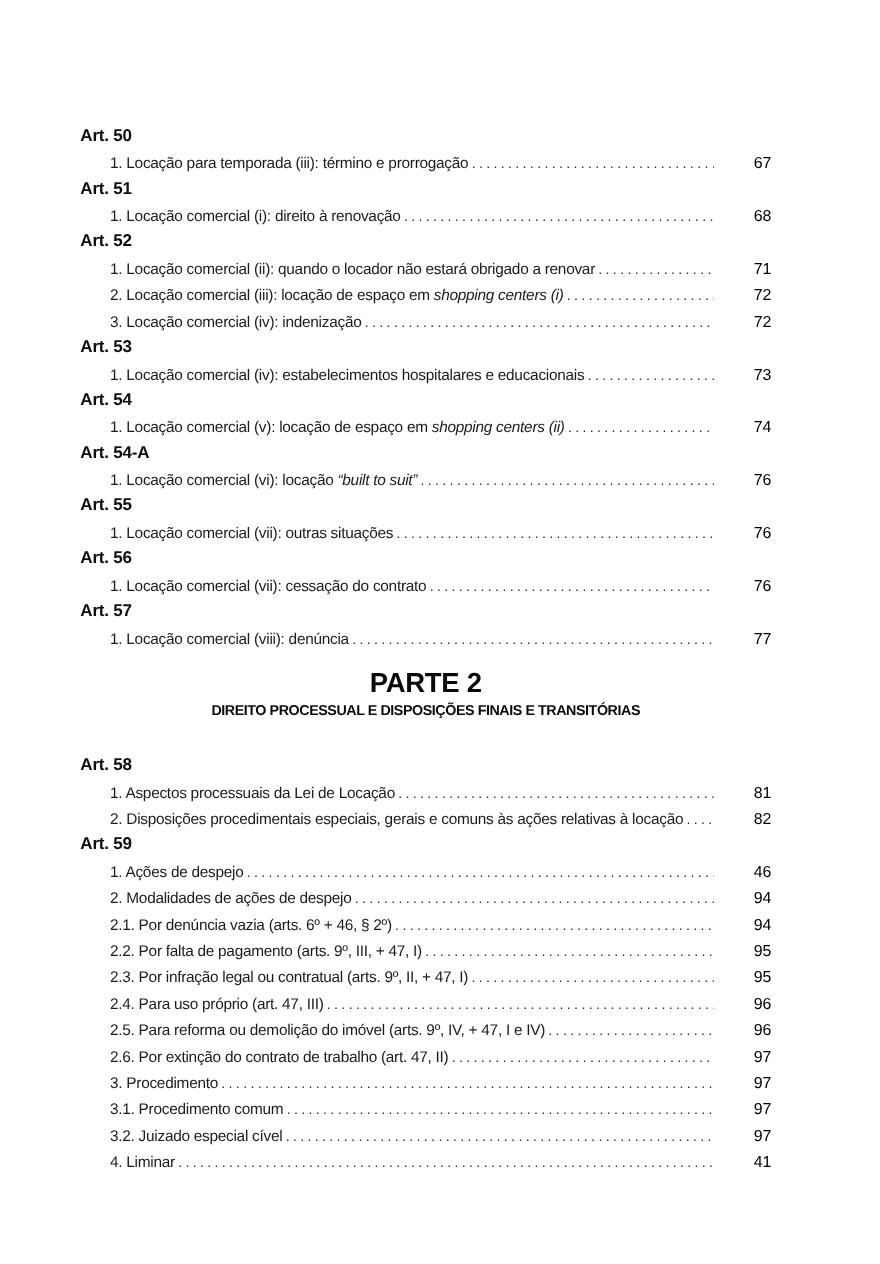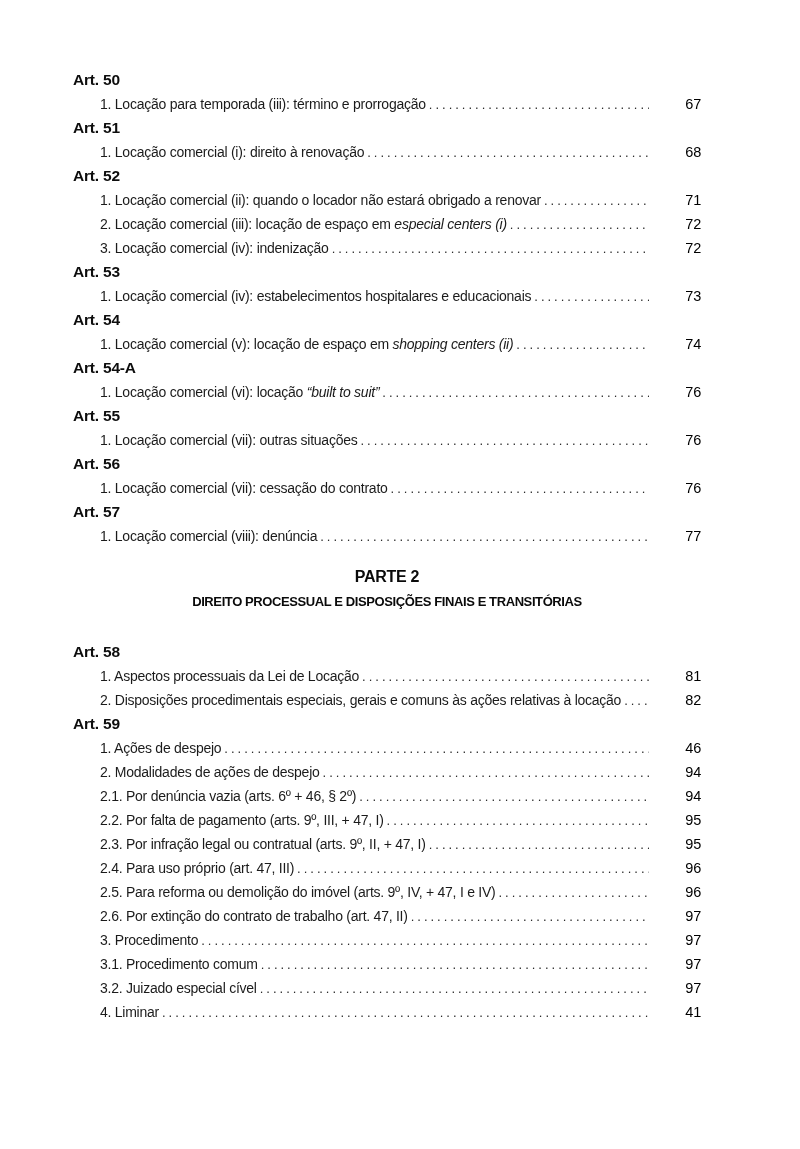--- a/index.html
+++ b/index.html
@@ -11,21 +11,21 @@
     width: 800px;
     height: 1149px;
     font-family: "Liberation Sans", sans-serif;
     color: #1b1b1b;
     overflow: hidden;
   }
   .page {
     box-sizing: border-box;
     width: 800px;
     height: 1149px;
-    padding: 68px 99px 0 73px; 
+    padding: 112px 99px 0 73px; 
     background: #ffffff;
   }
   .toc-block { width: 628px; }
 
   .art-heading {
     height: 24px;
     line-height: 24px;
     font-weight: 700;
     font-size: 15.5px;
     letter-spacing: -0.2px;
@@ -68,21 +68,21 @@
   }
 
   .part-heading {
     width: 628px;
     text-align: center;
     margin-top: 16px;
     margin-bottom: 26px;
     color: #0a0a0a;
   }
   .part-title {
-    font-size: 16px;
+    font-size: 25px;
     font-weight: 700;
     line-height: 26px;
     letter-spacing: -0.3px;
   }
   .part-subtitle {
     font-size: 13px;
     font-weight: 700;
     line-height: 24px;
     letter-spacing: -0.4px;
   }
@@ -104,21 +104,21 @@
         <span class="toc-dots"></span>
         <span class="toc-page">68</span>
       </div>
       <div class="art-heading">Art. 52</div>
       <div class="toc-row">
         <span class="toc-label"><span>1. Locação comercial (ii): quando o locador não estará obrigado a renovar</span></span>
         <span class="toc-dots"></span>
         <span class="toc-page">71</span>
       </div>
       <div class="toc-row">
-        <span class="toc-label"><span>2. Locação comercial (iii): locação de espaço em </span><span class="it">especial centers (i)</span></span>
+        <span class="toc-label"><span>2. Locação comercial (iii): locação de espaço em </span><span class="it">shopping centers (i)</span></span>
         <span class="toc-dots"></span>
         <span class="toc-page">72</span>
       </div>
       <div class="toc-row">
         <span class="toc-label"><span>3. Locação comercial (iv): indenização</span></span>
         <span class="toc-dots"></span>
         <span class="toc-page">72</span>
       </div>
       <div class="art-heading">Art. 53</div>
       <div class="toc-row">

